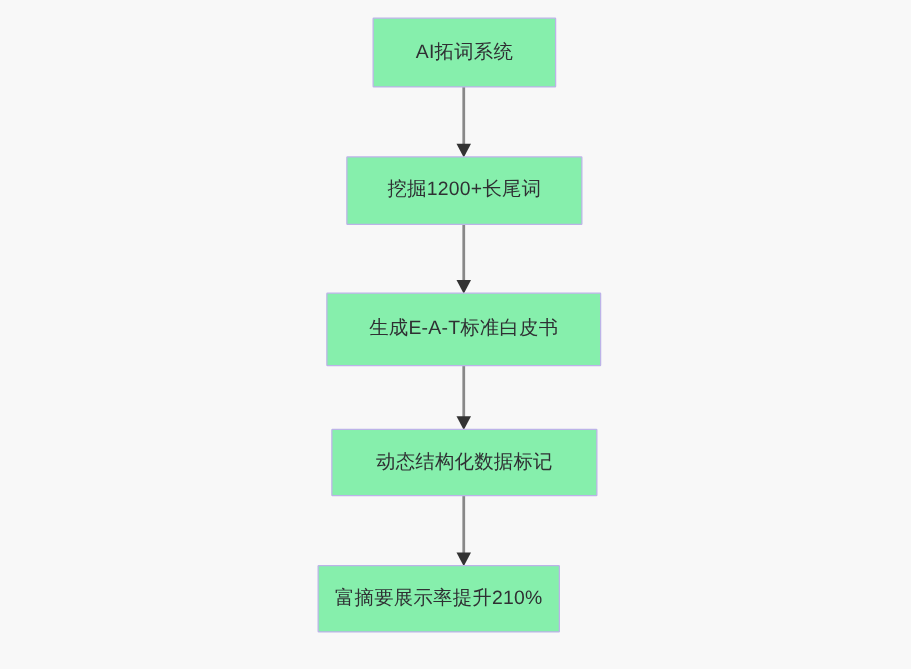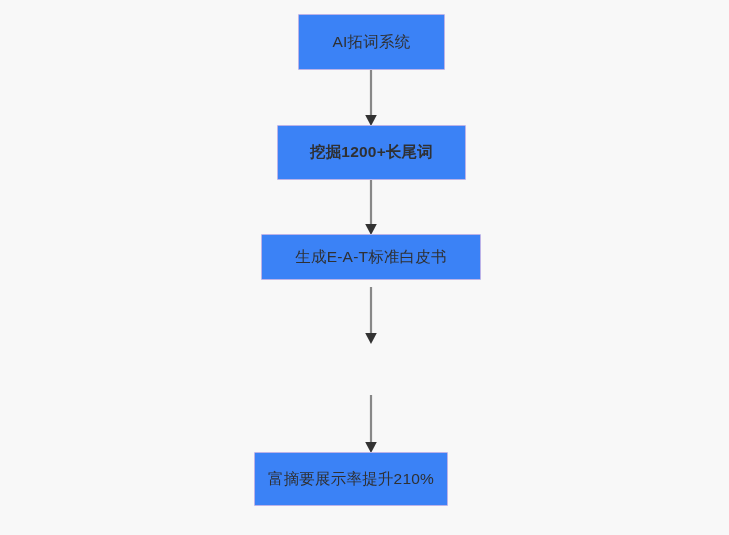--- a/index.html
+++ b/index.html
@@ -14,21 +14,21 @@
     overflow: hidden;
   }
   #flowchart-canvas {
     position: relative;
     width: 729px;
     height: 535px;
   }
   .flow-node {
     position: absolute;
     box-sizing: border-box;
-    background: #3b82f6;
+    background: #86efac;
     border: 1.4px solid #bcb3e8;
     border-radius: 1px;
     display: flex;
     align-items: center;
     justify-content: center;
     color: #2f3033;
     font-size: 15.5px;
     line-height: 1.2;
     letter-spacing: 0.2px;
     white-space: nowrap;
@@ -74,26 +74,29 @@
     <svg width="32" height="61" viewBox="0 0 32 61">
       <line x1="16" y1="0" x2="16" y2="51" stroke="#888888" stroke-width="2.2"></line>
       <polygon points="16,58 10.2,47 21.8,47" fill="#333333"></polygon>
     </svg>
   </div>
 
   <div class="flow-node" style="left:298px; top:14px; width:147px; height:56px;">
     <span class="flow-node-label">AI拓词系统</span>
   </div>
 
-  <div class="flow-node" style="left:277px; top:125px; width:189px; height:55px;font-weight:bold;">
+  <div class="flow-node" style="left:277px; top:125px; width:189px; height:55px;">
     <span class="flow-node-label">挖掘1200+长尾词</span>
   </div>
 
-  <div class="flow-node" style="left:261px; top:234px; width:220px; height:46px;">
+  <div class="flow-node" style="left:261px; top:234px; width:220px; height:59px;">
     <span class="flow-node-label">生成E-A-T标准白皮书</span>
   </div>
 
+  <div class="flow-node" style="left:265px; top:343px; width:213px; height:54px;">
+    <span class="flow-node-label">动态结构化数据标记</span>
+  </div>
 
   <div class="flow-node" style="left:254px; top:452px; width:194px; height:54px;">
     <span class="flow-node-label">富摘要展示率提升210%</span>
   </div>
 
 </div>
 
 </body></html>

